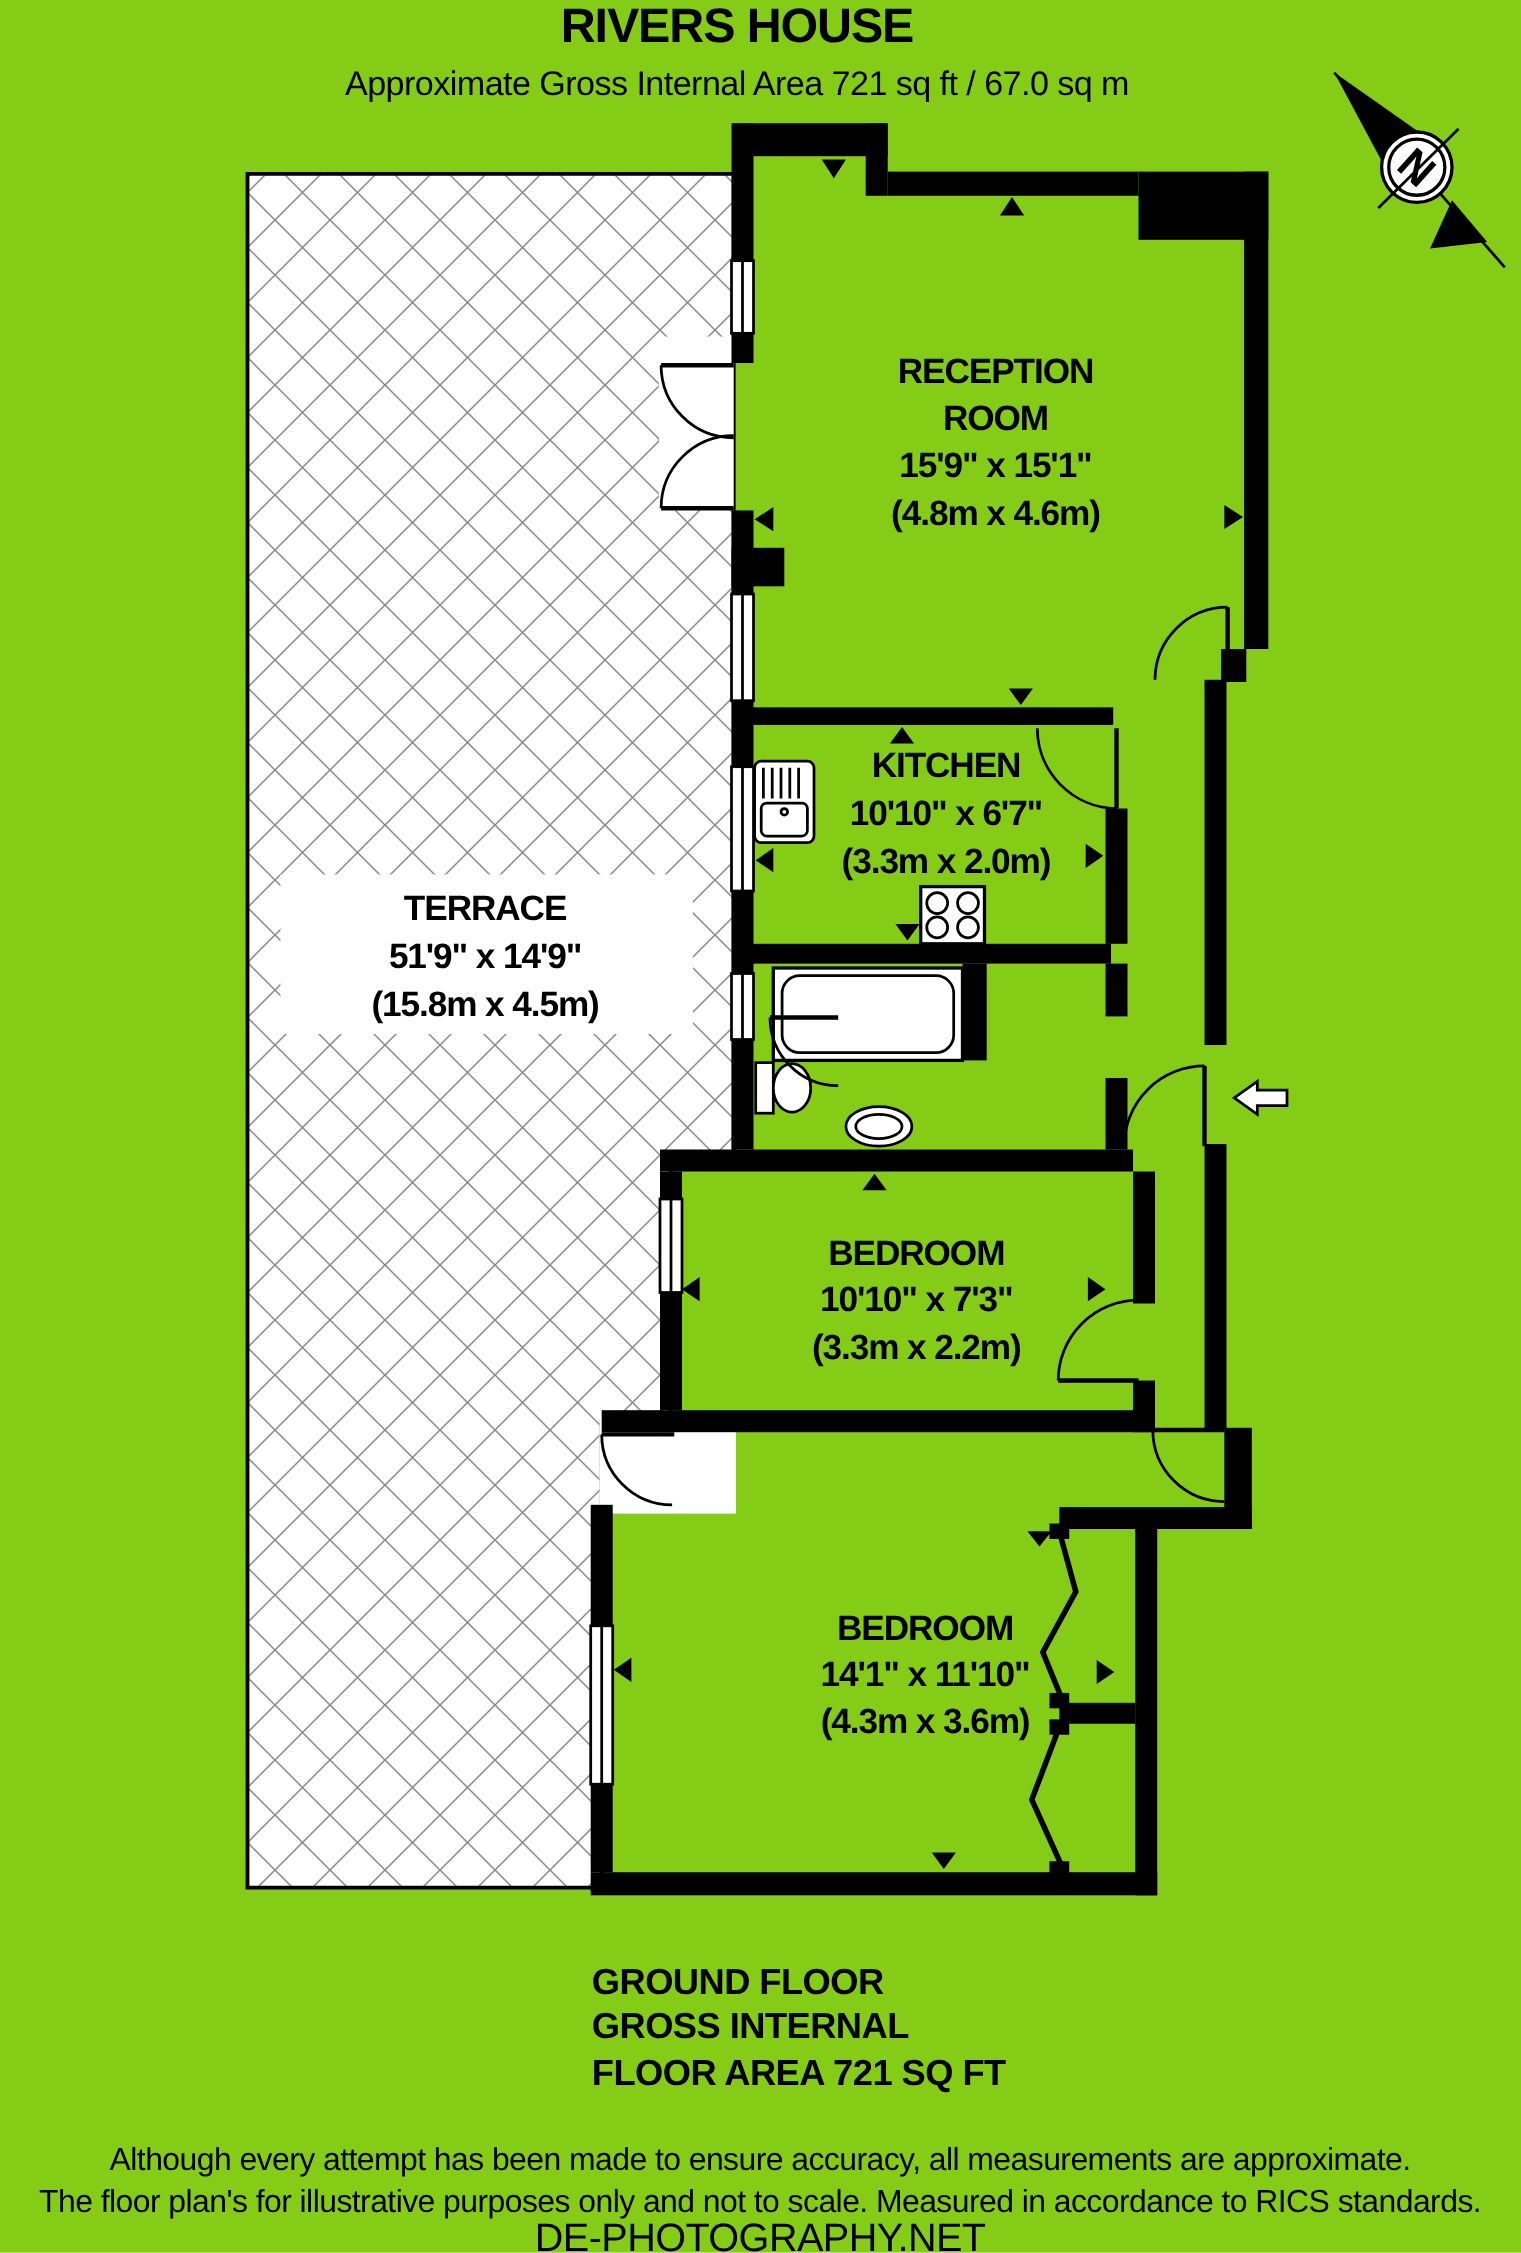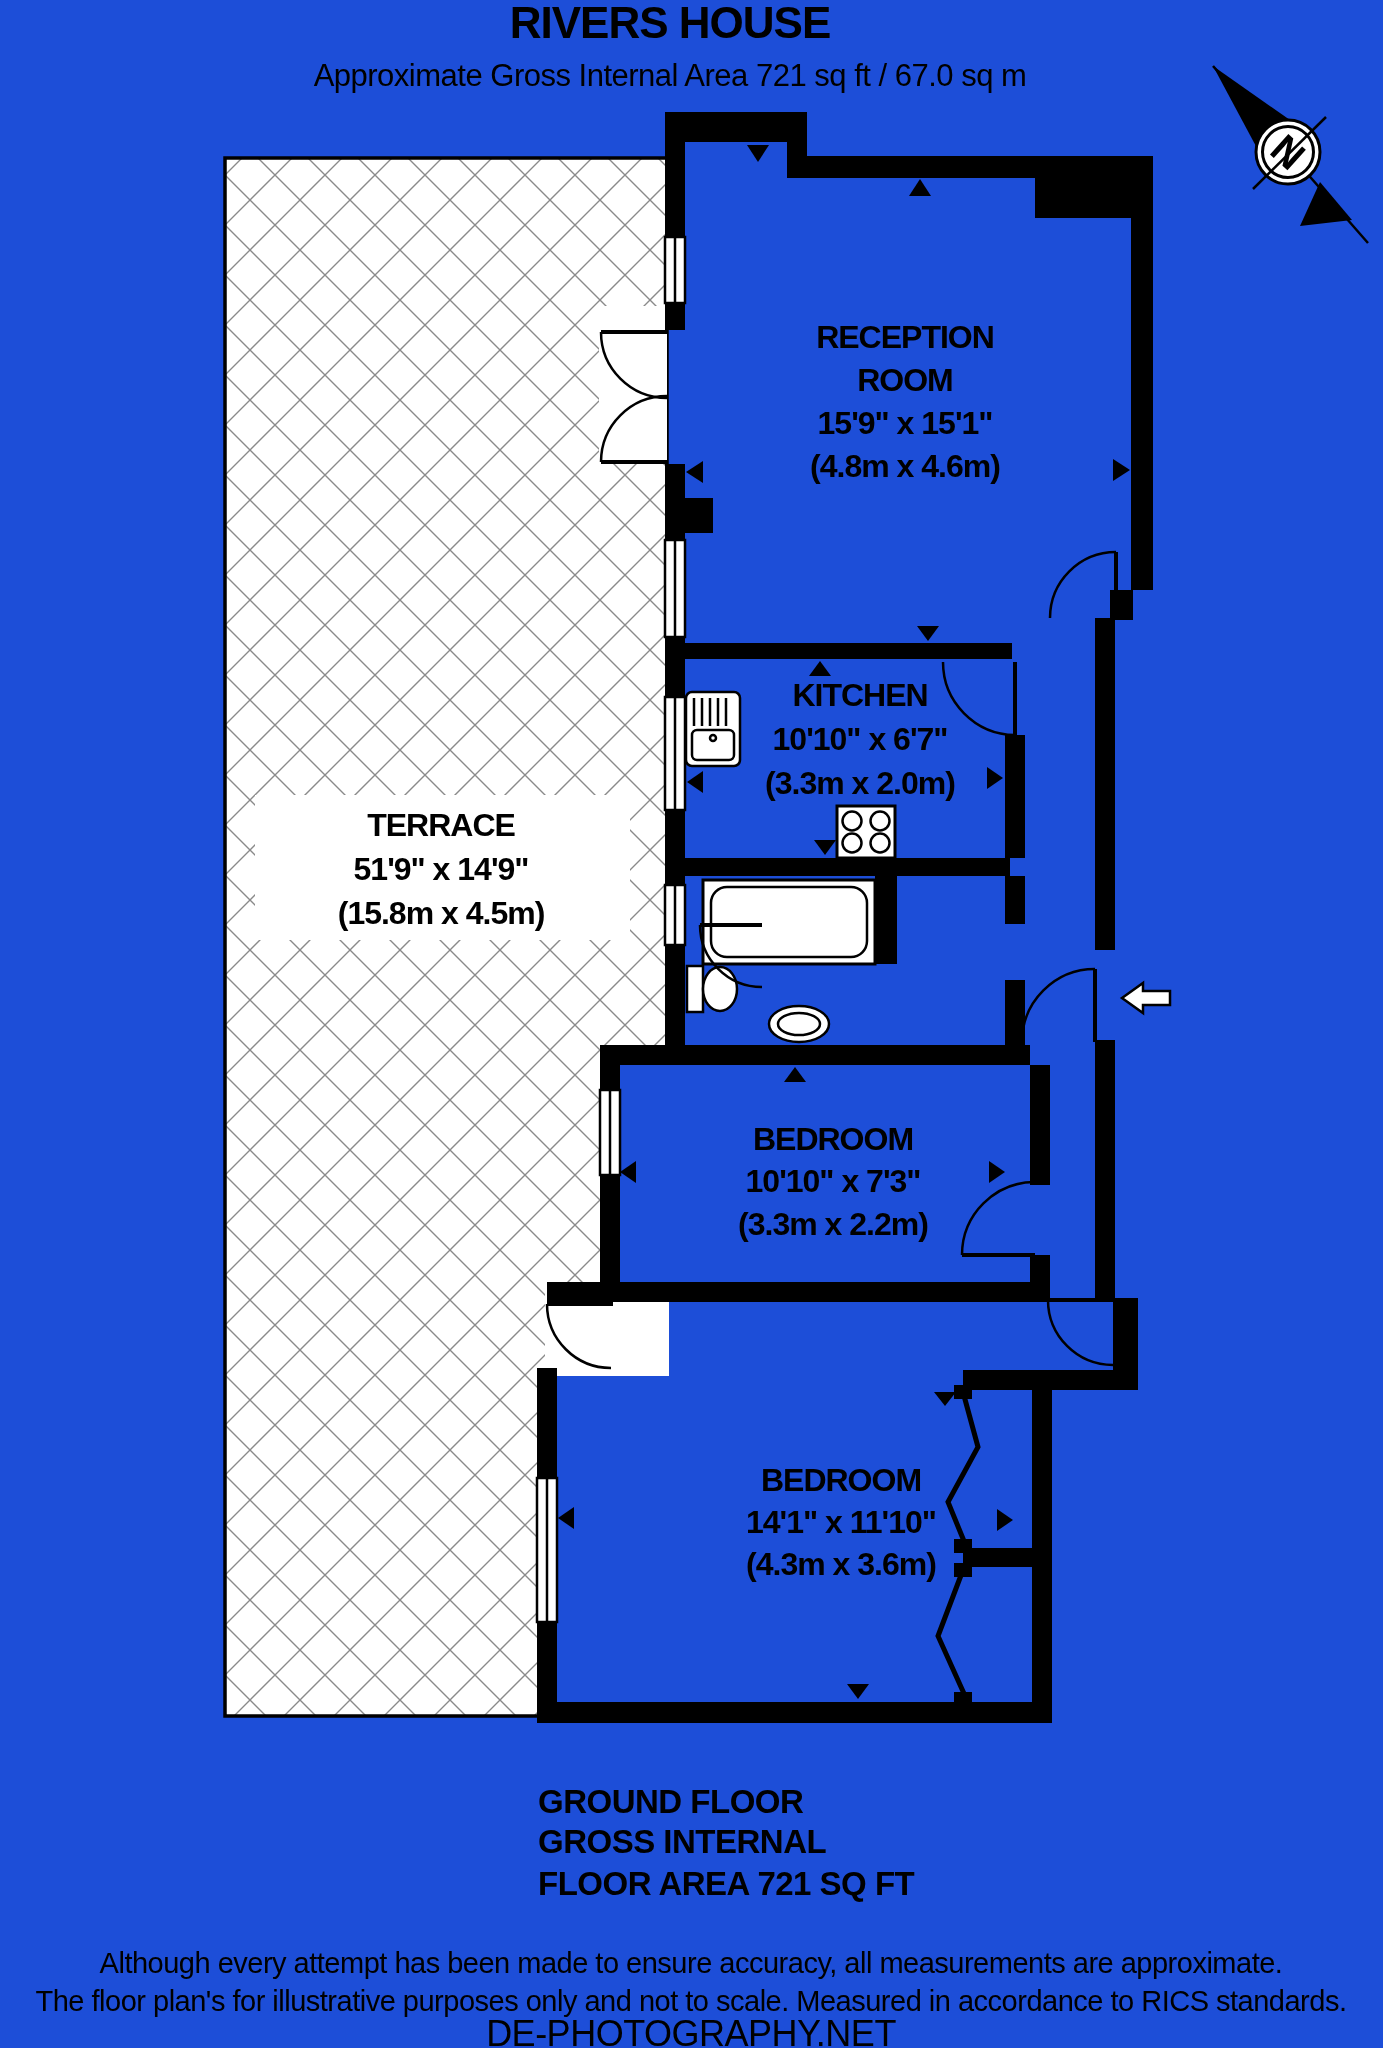--- a/index.html
+++ b/index.html
@@ -1,16 +1,16 @@
 <!DOCTYPE html>
 <html><head>
 <meta charset="utf-8">
 <style>
   html,body{margin:0;padding:0;background:#ffffff;}
-  .page{position:relative;width:1383px;height:2048px;background:#1d4ed8;overflow:hidden;
+  .page{position:relative;width:1383px;height:2048px;background:#84cc16;overflow:hidden;
         font-family:"Liberation Sans",sans-serif;}
   svg{display:block;}
   .t-title{font:bold 44px "Liberation Sans",sans-serif;letter-spacing:-1px;}
   .t-sub{font:31px "Liberation Sans",sans-serif;letter-spacing:-0.5px;}
   .t-room{font:bold 32px "Liberation Sans",sans-serif;letter-spacing:-1px;}
   .t-footer{font:bold 33px "Liberation Sans",sans-serif;letter-spacing:-0.5px;}
   .t-disc{font:29px "Liberation Sans",sans-serif;letter-spacing:-0.5px;}
   .t-site{font:36px "Liberation Sans",sans-serif;letter-spacing:-0.5px;}
   .t-n{font:bold 40px "Liberation Sans",sans-serif;}
   .wall{fill:#000;stroke:none;}

